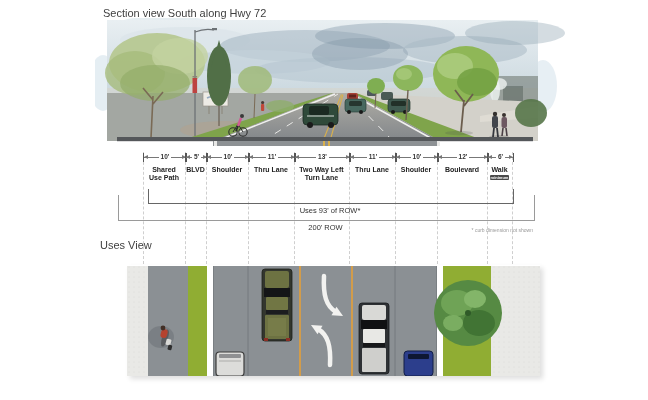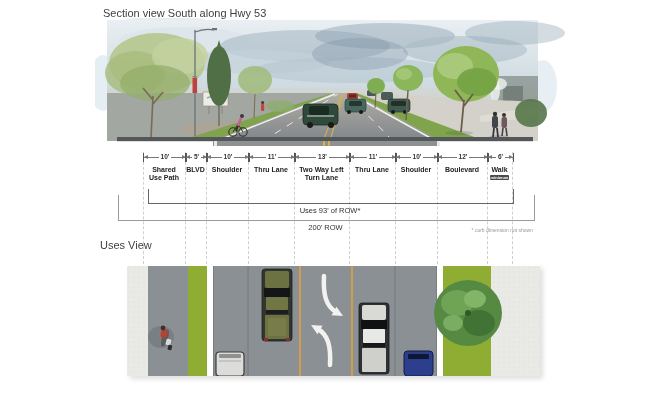--- a/index.html
+++ b/index.html
@@ -25,21 +25,21 @@
   .bracket-outer{position:absolute;border-left:1px solid #9a9a9a;border-right:1px solid #9a9a9a;border-bottom:1px solid #9a9a9a;}
   .bracket-text{position:absolute;text-align:center;font-size:7.5px;color:#333;}
   .footnote{position:absolute;text-align:right;font-size:5px;color:#999;}
   #plan-box{position:absolute;left:127px;top:265px;width:413px;height:111px;box-shadow:3px 3px 5px rgba(0,0,0,.13);}
 </style>
 </head>
 <body>
 
 <div id="stage">
 
-  <div class="abs view-title" style="left:103px;top:7px;">Section view South along Hwy 53</div>
+  <div class="abs view-title" style="left:103px;top:7px;">Section view South along Hwy 72</div>
   <div class="abs view-title" style="left:100px;top:239px;">Uses View</div>
 
   <svg class="abs" style="left:95px;top:18px;" width="470" height="130" viewBox="0 0 470 130">
     <defs>
       <linearGradient id="skyg" x1="0" y1="0" x2="0" y2="1">
         <stop offset="0" stop-color="#e9eff2"></stop>
           <stop offset="0.75" stop-color="#c4d3db"></stop>
           <stop offset="1" stop-color="#cdd6d8"></stop>
       </linearGradient>
       <linearGradient id="roadg" x1="0" y1="0" x2="0" y2="1">

